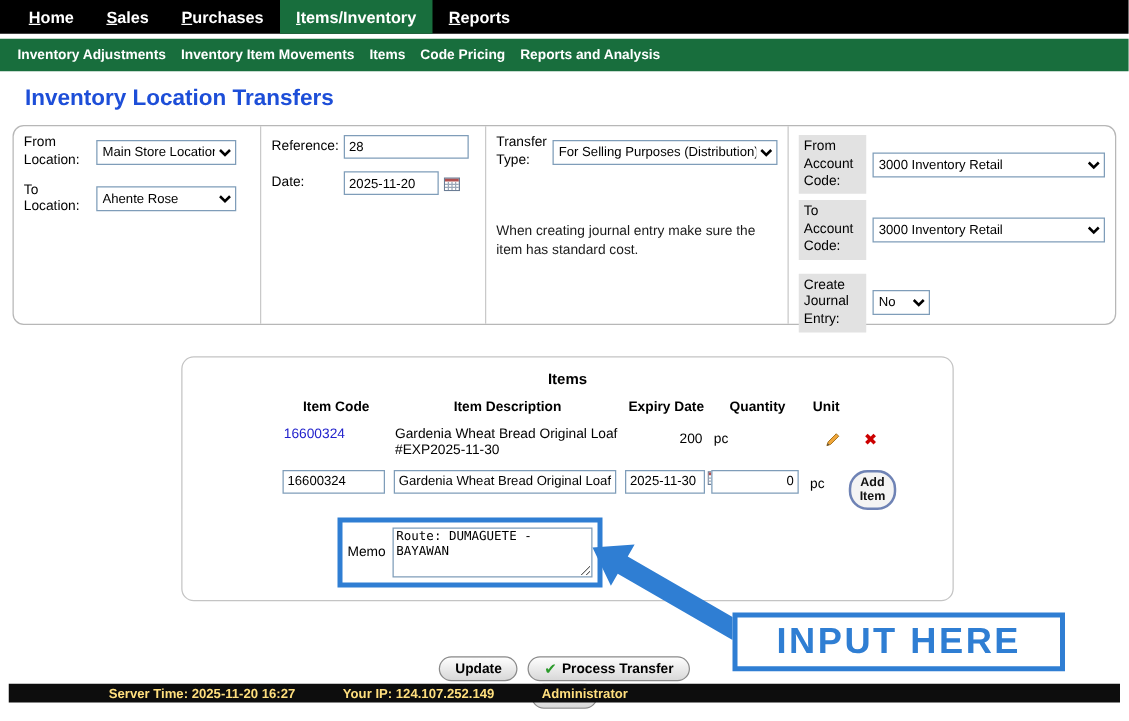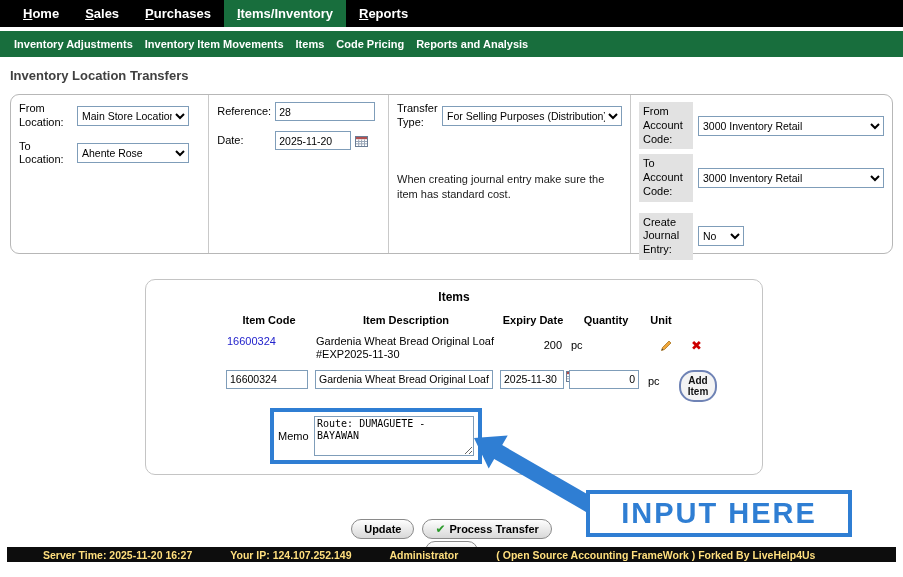--- a/index.html
+++ b/index.html
@@ -15,21 +15,21 @@
           line-height:15px; padding:6px 13px; cursor:pointer; }
   .mtab::first-letter { text-decoration:underline; }
   .mtab.active { background:#186e3d; }
 
   
   .subnav { margin-top:4px; height:26px; background:#186e3d; display:flex;
             align-items:center; padding-left:14px; gap:12px; }
   .subnav-item { color:#fff; font-weight:bold; font-size:11px; cursor:pointer; white-space:nowrap; }
 
   
-  .page-title { color:#404040; font-weight:bold; font-size:13px; padding:11px 10px 9px; }
+  .page-title { color:#1d4ed8; font-weight:bold; font-size:18px; padding:11px 20px 9px; }
 
   
   .panel { border:1px solid #b7b7b7; border-radius:9px; background:#fff; }
   .panel1 { margin:2px 10px 0; height:160px; display:flex; }
   .sec { padding:7px 8px; }
   .sec + .sec { border-left:1px solid #c9c9c9; }
   .sec1 { width:202px; } .sec2 { width:184px; } .sec3 { width:242px; } .sec4 { flex:1; }
 
   .frow { display:flex; align-items:center; margin-bottom:10px; }
   .flabel { width:58px; padding-right:4px; line-height:1.25; }
@@ -86,21 +86,21 @@
   .pill { border:1px solid #8a8a8a; border-radius:11px;
           background:linear-gradient(#fefefe,#d8d8d8);
           font-weight:bold; font-size:11px; padding:3px 12px;
           display:inline-flex; align-items:center; gap:4px; cursor:pointer; }
   .check-glyph { color:#2a9a2a; font-size:12px; line-height:1; }
   .back-row { display:flex; justify-content:center; margin-top:2px; }
 
   
   .footer { position:absolute; left:7px; right:7px; top:547px; height:15px;
             background:#0d0d0d; color:#ffdf7e; display:flex; align-items:center;
-            gap:38px; padding-left:36px; font-size:10.5px; font-weight:bold;
+            gap:38px; padding-left:80px; font-size:10.5px; font-weight:bold;
             z-index:5; white-space:nowrap; }
   .footer-link { cursor:pointer; }
 
   
   .callout { position:absolute; left:586px; top:490px; width:266px; height:47px;
              background:#fff; border:4px solid #2f7ed3; display:flex; align-items:center;
              justify-content:center; z-index:10; }
   .callout-text { font-weight:bold; font-size:29px; color:#2f7ed3; letter-spacing:2px;
                   font-family:Liberation Sans, sans-serif; }
   .arrow-svg { position:absolute; left:462px; top:420px; z-index:9; }
@@ -264,21 +264,20 @@
   </span>
 </div>
 <div class="back-row">
   <span class="pill">Back</span>
 </div>
 
 <div class="footer">
   <span>Server Time: 2025-11-20 16:27</span>
   <span>Your IP: 124.107.252.149</span>
   <span>Administrator</span>
-  <span class="footer-link">( Open Source Accounting FrameWork ) Forked By LiveHelp4Us</span>
 </div>
 
 <svg class="arrow-svg" width="150" height="100" viewBox="0 0 150 100">
   <polygon points="12,18 45.7,15.5 40.2,25.1 132,78.1 124,91.9 32.2,38.9 26.7,48.5" fill="#2f7ed3"></polygon>
 </svg>
 <div class="callout">
   <span class="callout-text">INPUT HERE</span>
 </div>
 
 </body></html>

